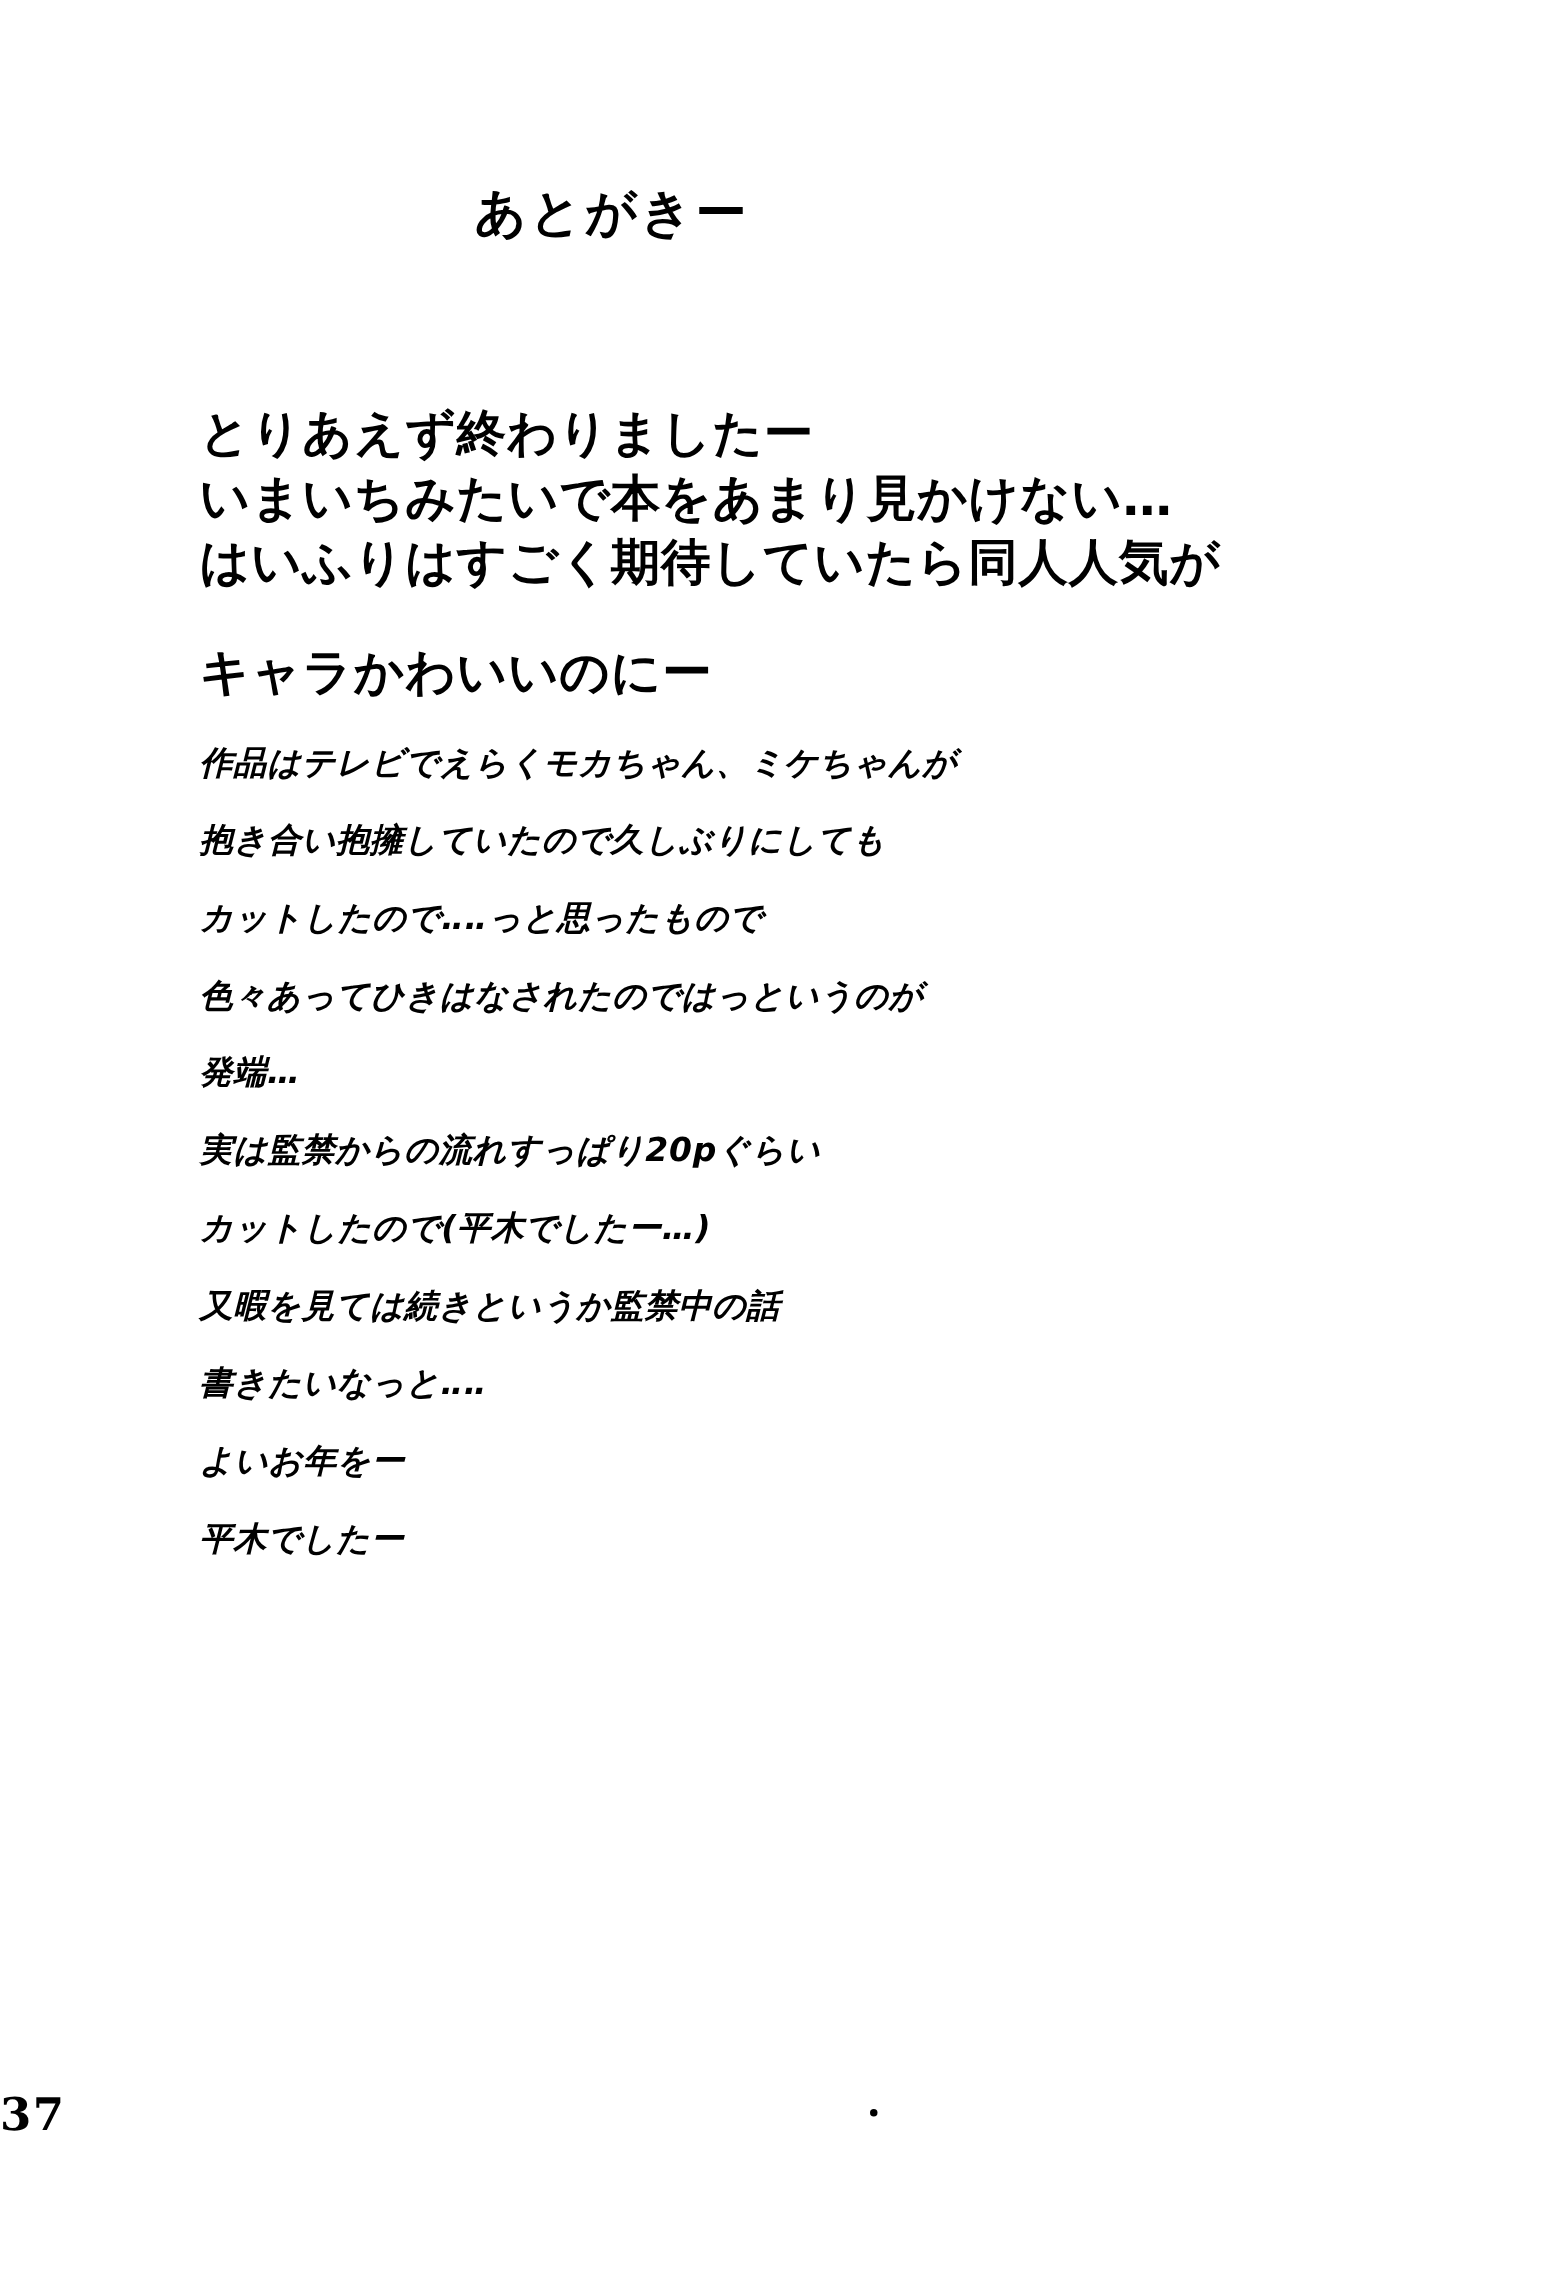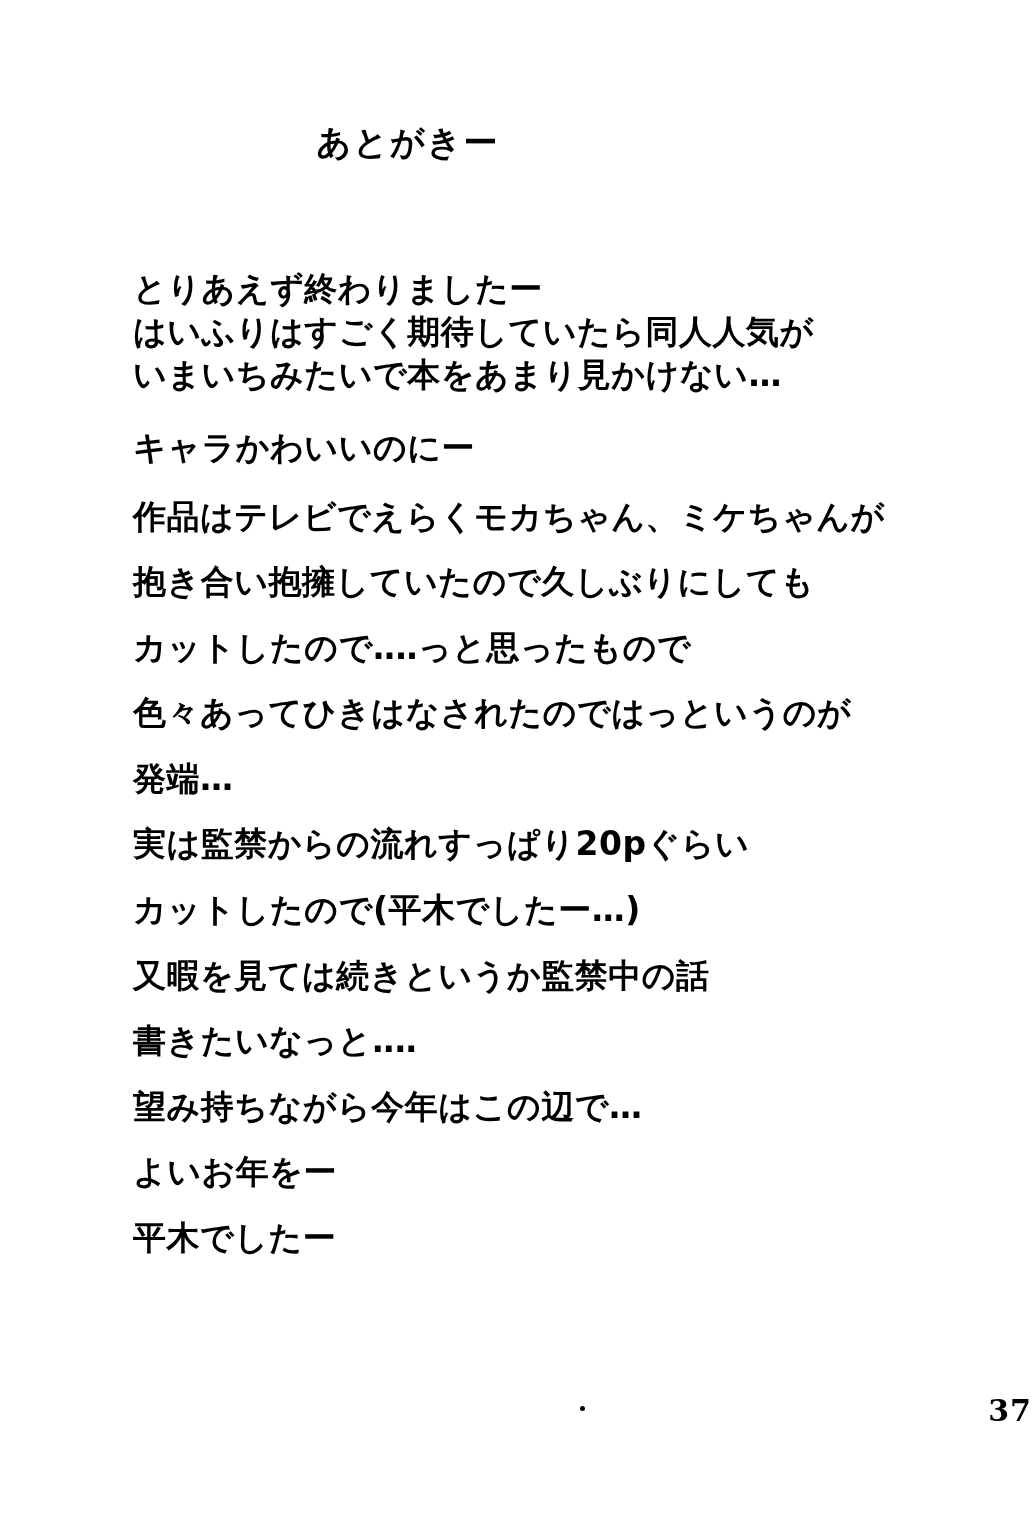--- a/index.html
+++ b/index.html
@@ -47,32 +47,33 @@
     white-space: nowrap;
   }
   .gap-small {
     height: 26px;
   }
   .gap-medium {
     height: 30px;
   }
   .loose-group p {
     margin: 0 0 24px 0;
-    font-size: 33px;
+    font-size: 22px;
     font-weight: bold;
     line-height: 1.26;
     letter-spacing: 0.5px;
     white-space: nowrap;
+    font-style: italic;
   }
   .page-number {
     position: absolute;
     top: 1393px;
     left: 0;
     width: 1032px;
-    text-align: right;
+    text-align: left;
     font-size: 30px;
     font-weight: bold;
     font-family: "DejaVu Serif", serif;
     letter-spacing: 1px;
   }
   .dot-mark {
     position: absolute;
     top: 1406px;
     left: 580px;
     width: 5px;
@@ -85,43 +86,42 @@
 <body>
 
 <div class="page">
 
   <div class="afterword-title">あとがきー</div>
 
   <div class="body-block">
 
     <div class="tight-group">
       <p>とりあえず終わりましたー</p>
+      <p>いまいちみたいで本をあまり見かけない…</p>
       <p>はいふりはすごく期待していたら同人人気が</p>
-      <p>いまいちみたいで本をあまり見かけない…</p>
     </div>
 
     <div class="gap-medium"></div>
 
     <div class="tight-group">
       <p>キャラかわいいのにー</p>
     </div>
 
     <div class="gap-small"></div>
 
     <div class="loose-group">
       <p>作品はテレビでえらくモカちゃん、ミケちゃんが</p>
       <p>抱き合い抱擁していたので久しぶりにしても</p>
       <p>カットしたので‥‥っと思ったもので</p>
       <p>色々あってひきはなされたのではっというのが</p>
       <p>発端…</p>
       <p>実は監禁からの流れすっぱり20pぐらい</p>
       <p>カットしたので(平木でしたー…)</p>
       <p>又暇を見ては続きというか監禁中の話</p>
       <p>書きたいなっと‥‥</p>
-      <p>望み持ちながら今年はこの辺で…</p>
       <p>よいお年をー</p>
       <p>平木でしたー</p>
     </div>
 
   </div>
 
   <div class="page-number">37</div>
   <div class="dot-mark"></div>
 
 </div>

